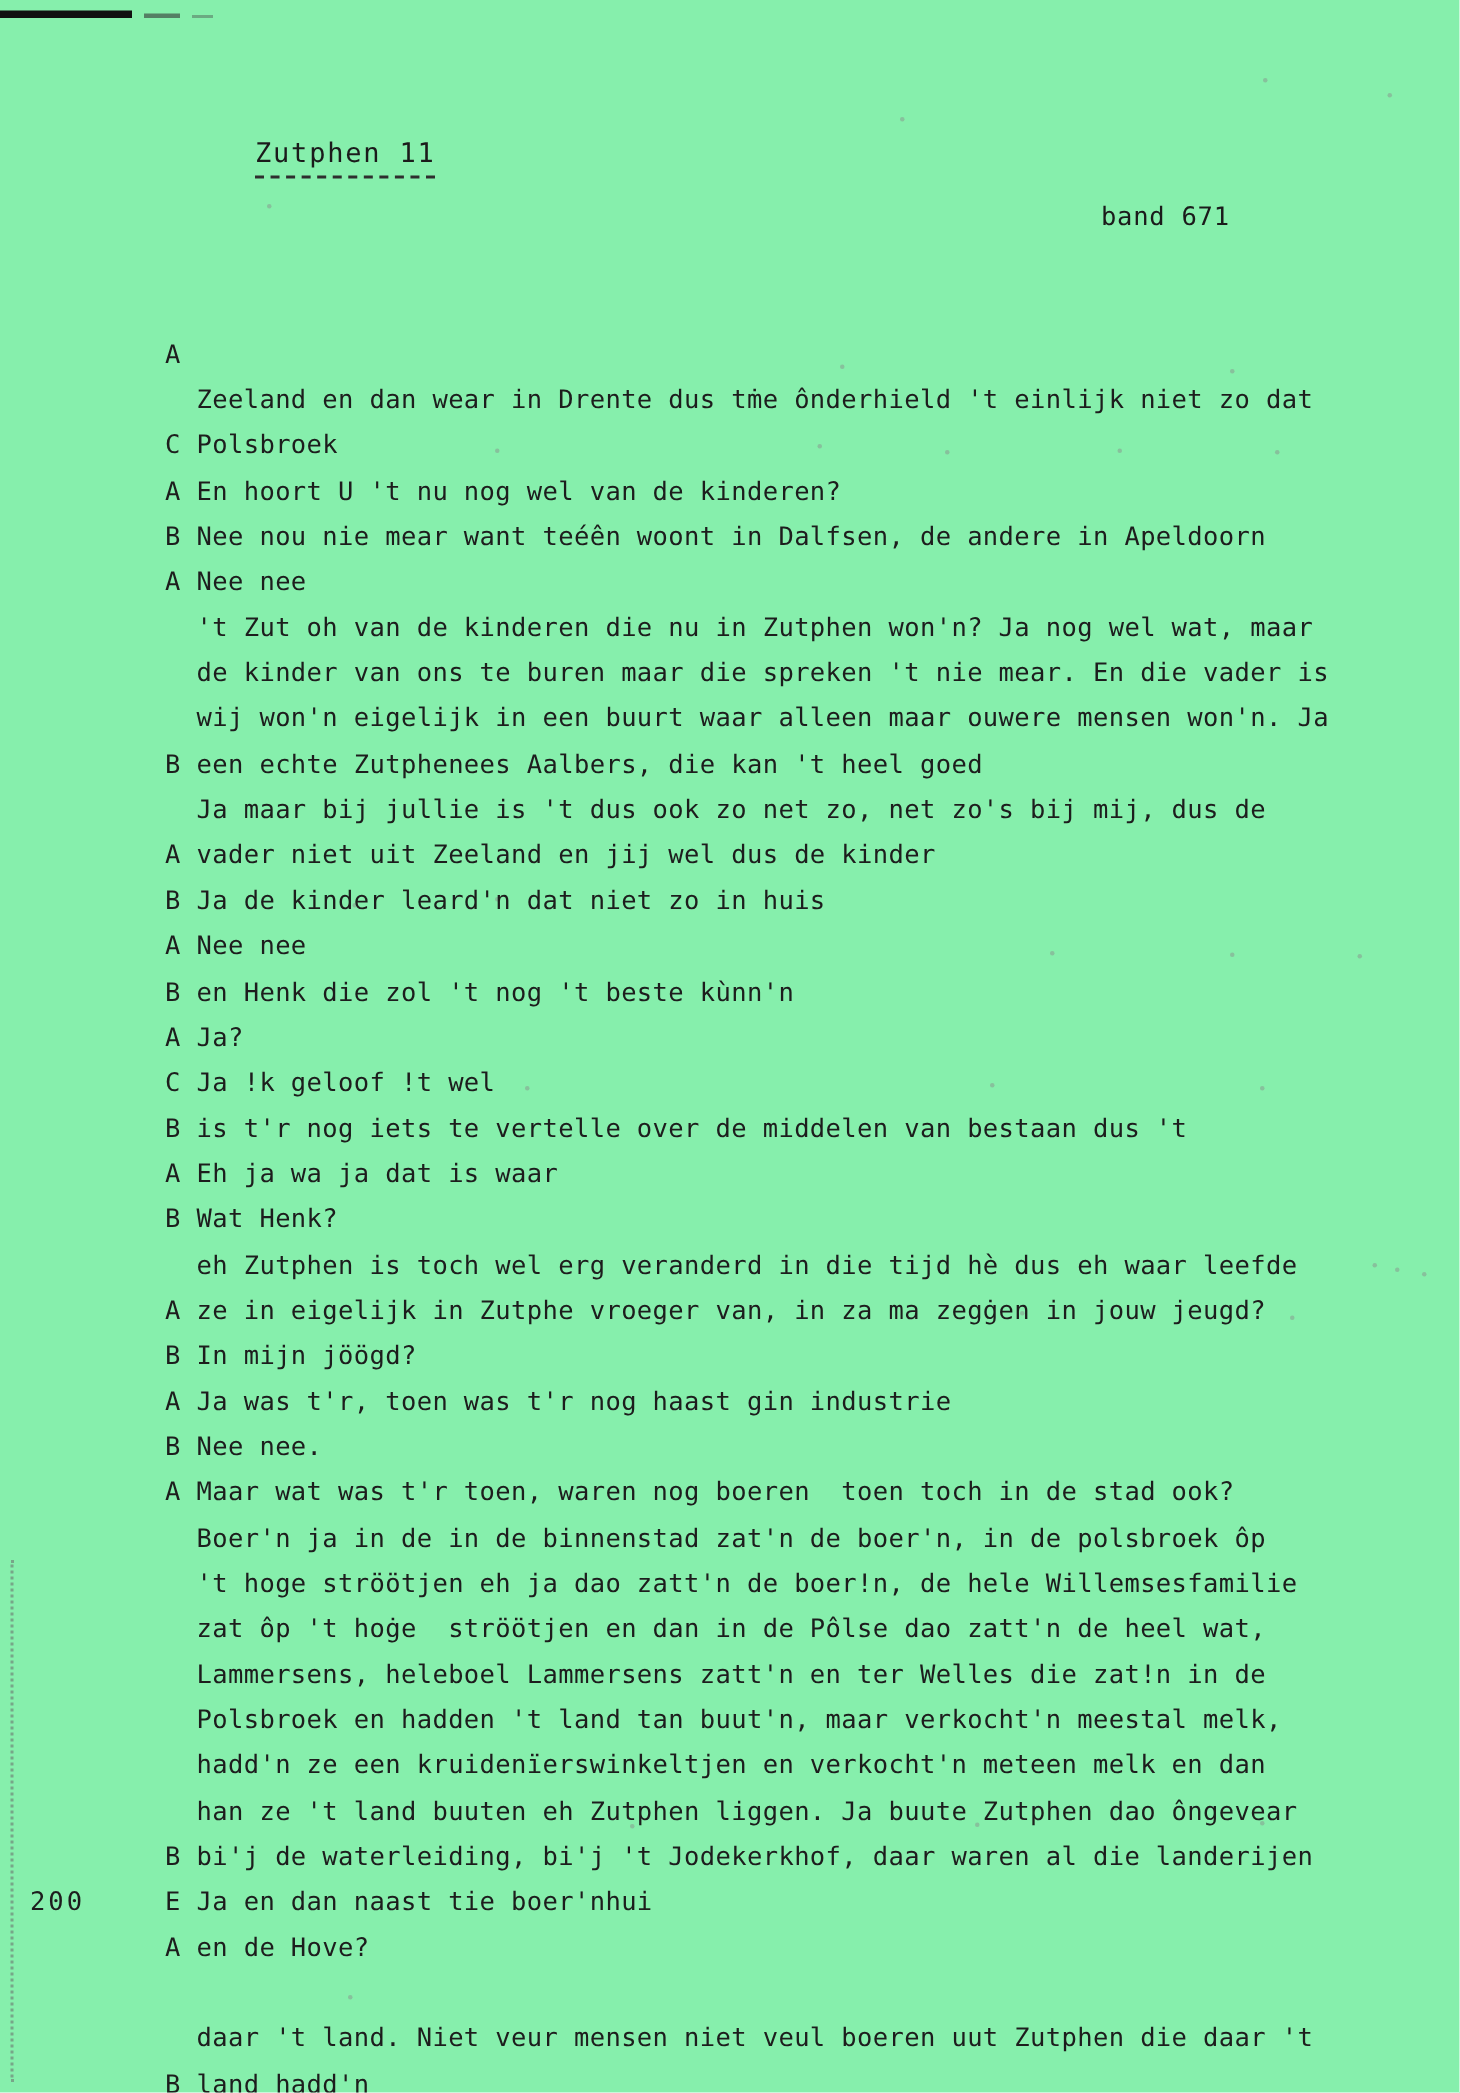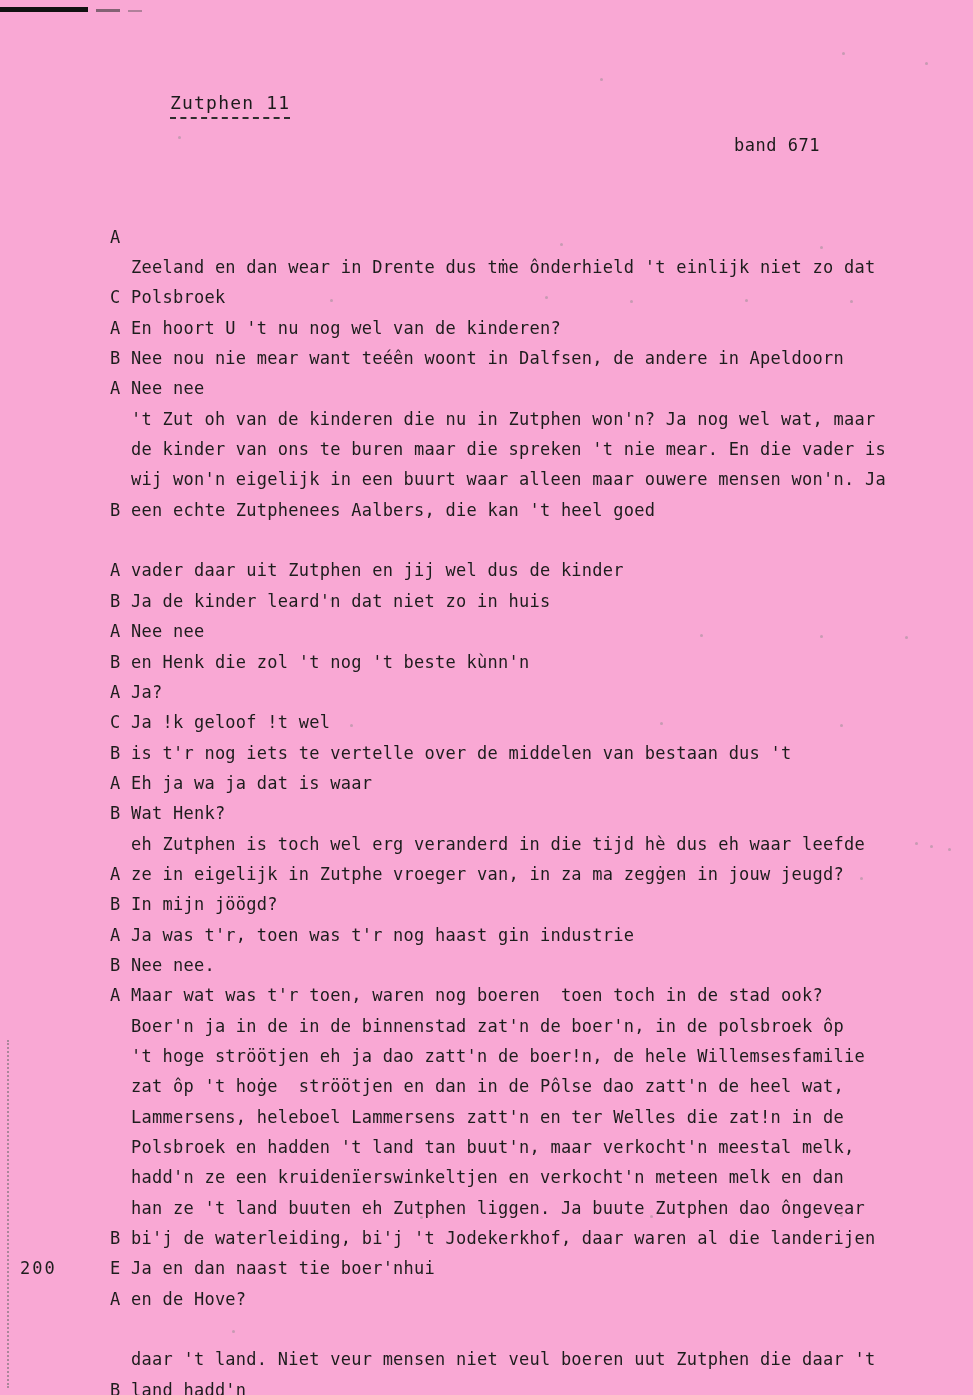--- a/index.html
+++ b/index.html
@@ -7,21 +7,21 @@
     padding: 0;
     background: #ffffff;
     width: 973px;
     height: 1395px;
     overflow: hidden;
   }
   .page {
     position: relative;
     width: 973px;
     height: 1395px;
-    background: #f9a8d4;
+    background: #86efac;
     font-family: "DejaVu Sans Mono", "Liberation Mono", monospace;
     color: #1d1d1d;
   }
   
   .header-title {
     position: absolute;
     left: 170px;
     top: 92px;
     font-size: 18px;
     letter-spacing: 1.2px;
@@ -187,25 +187,26 @@
       <span class="text">wij won'n eigelijk in een buurt waar alleen maar ouwere mensen won'n. Ja</span>
     </div>
       <div class="row">
       <span class="margin-num"></span>
       <span class="speaker"></span>
       <span class="text">een echte Zutphenees Aalbers, die kan 't heel goed</span>
     </div>
       <div class="row">
       <span class="margin-num"></span>
       <span class="speaker">B</span>
-    </div>
-      <div class="row">
-      <span class="margin-num"></span>
-      <span class="speaker"></span>
-      <span class="text">vader daar uit Zutphen en jij wel dus de kinder</span>
+      <span class="text">Ja maar bij jullie is 't dus ook zo net zo, net zo's bij mij, dus de</span>
+    </div>
+      <div class="row">
+      <span class="margin-num"></span>
+      <span class="speaker"></span>
+      <span class="text">vader niet uit Zeeland en jij wel dus de kinder</span>
     </div>
       <div class="row">
       <span class="margin-num"></span>
       <span class="speaker">A</span>
       <span class="text">Ja de kinder leard'n dat niet zo in huis</span>
     </div>
       <div class="row">
       <span class="margin-num"></span>
       <span class="speaker">B</span>
       <span class="text">Nee nee</span>

